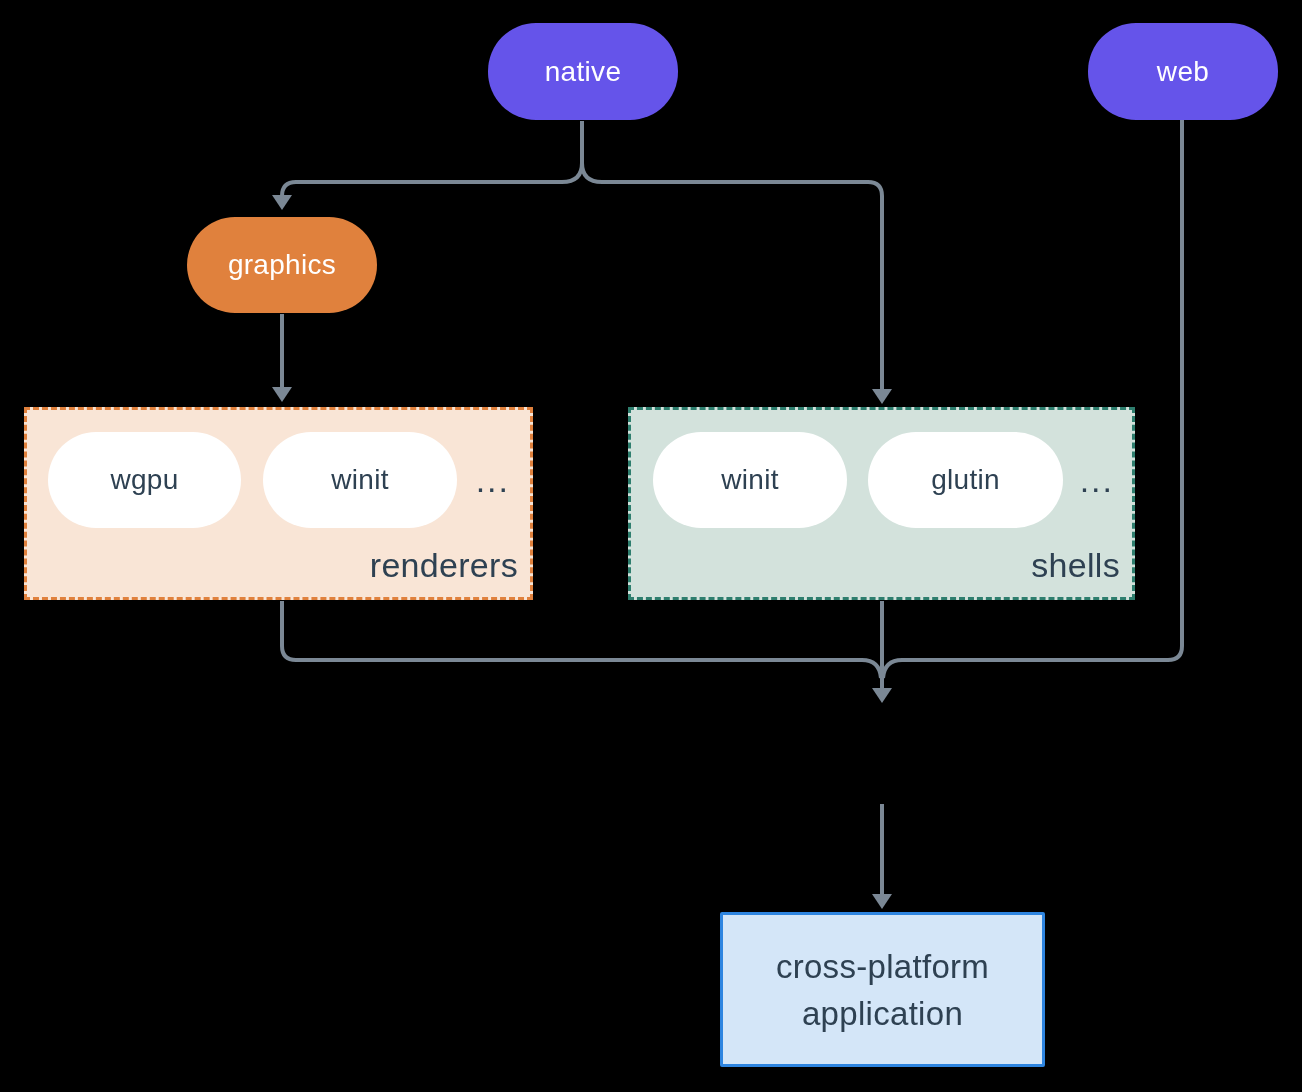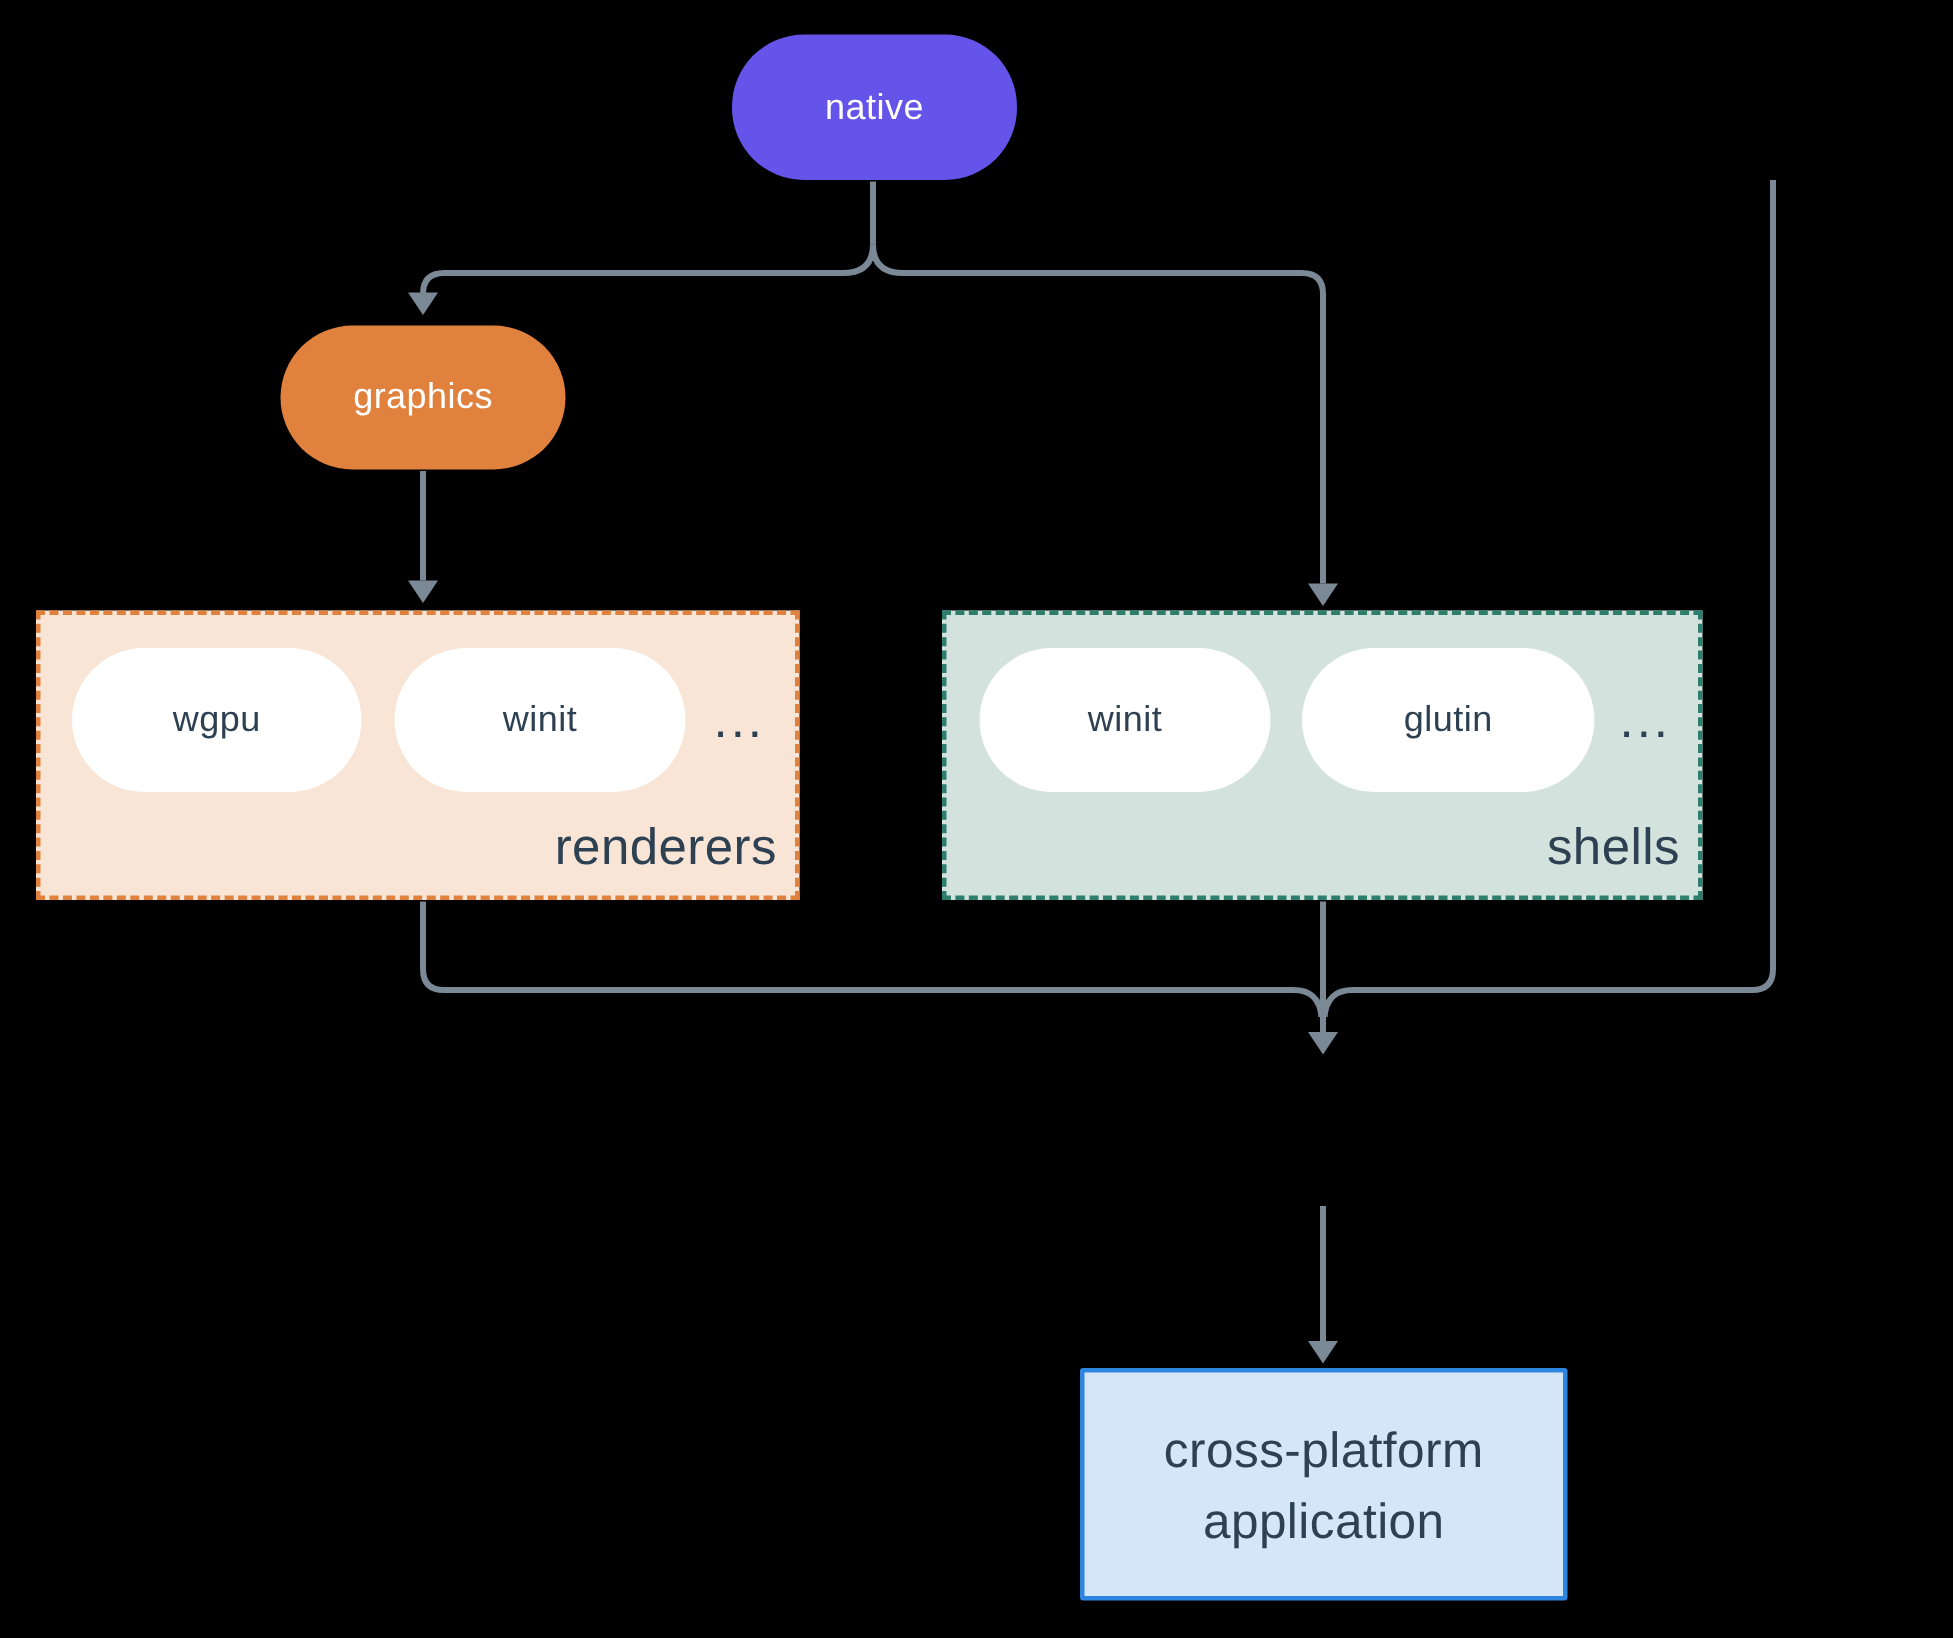--- a/index.html
+++ b/index.html
@@ -15,21 +15,21 @@
   }
   .stage{
     position:relative;width:1302px;height:1092px;
     background:var(--background);overflow:hidden;
   }
   .connectors{position:absolute;left:0;top:0;width:1302px;height:1092px;}
   .connectors path{stroke:var(--line);stroke-width:4;fill:none;}
   .connectors polygon{fill:var(--line);stroke:none;}
   .pill{
     position:absolute;display:flex;align-items:center;justify-content:center;
-    border-radius:48px;font-size:24px;letter-spacing:.3px;
+    border-radius:48px;font-size:28px;letter-spacing:.3px;
   }
   .pill.purple{background:var(--purple);color:var(--white);}
   .pill.orange{background:var(--orange);color:var(--white);}
   .pill.blue{background:var(--blue);color:var(--white);}
   .pill.white{background:var(--white);color:var(--ink);}
   .group{position:absolute;box-sizing:border-box;padding-left:39px;}
   .group.renderers{background:var(--peach-fill);border:3px dashed var(--orange);}
   .group.shells{background:var(--sage-fill);border:3px dashed var(--teal-border);}
   .group .more{
     position:absolute;top:22px;height:96px;display:flex;align-items:center;
@@ -70,20 +70,23 @@
     <polygon points="872,688 892,688 882,703"></polygon>
 
     <path d="M882,804 V894"></path>
     <polygon points="872,894 892,894 882,909"></polygon>
   </svg>
 
   <div class="pill purple" style="left:488px;top:23px;width:190px;height:97px;">
     <span>native</span>
   </div>
 
+  <div class="pill purple" style="left:1088px;top:23px;width:190px;height:97px;">
+    <span>web</span>
+  </div>
 
   <div class="pill orange" style="left:187px;top:217px;width:190px;height:96px;">
     <span>graphics</span>
   </div>
 
   <div class="group renderers" style="left:24px;top:407px;width:509px;height:193px;">
     <div class="pill white" style="left:21px;top:22px;width:193px;height:96px;">
       <span>wgpu</span>
     </div>
     <div class="pill white" style="left:236px;top:22px;width:194px;height:96px;">

